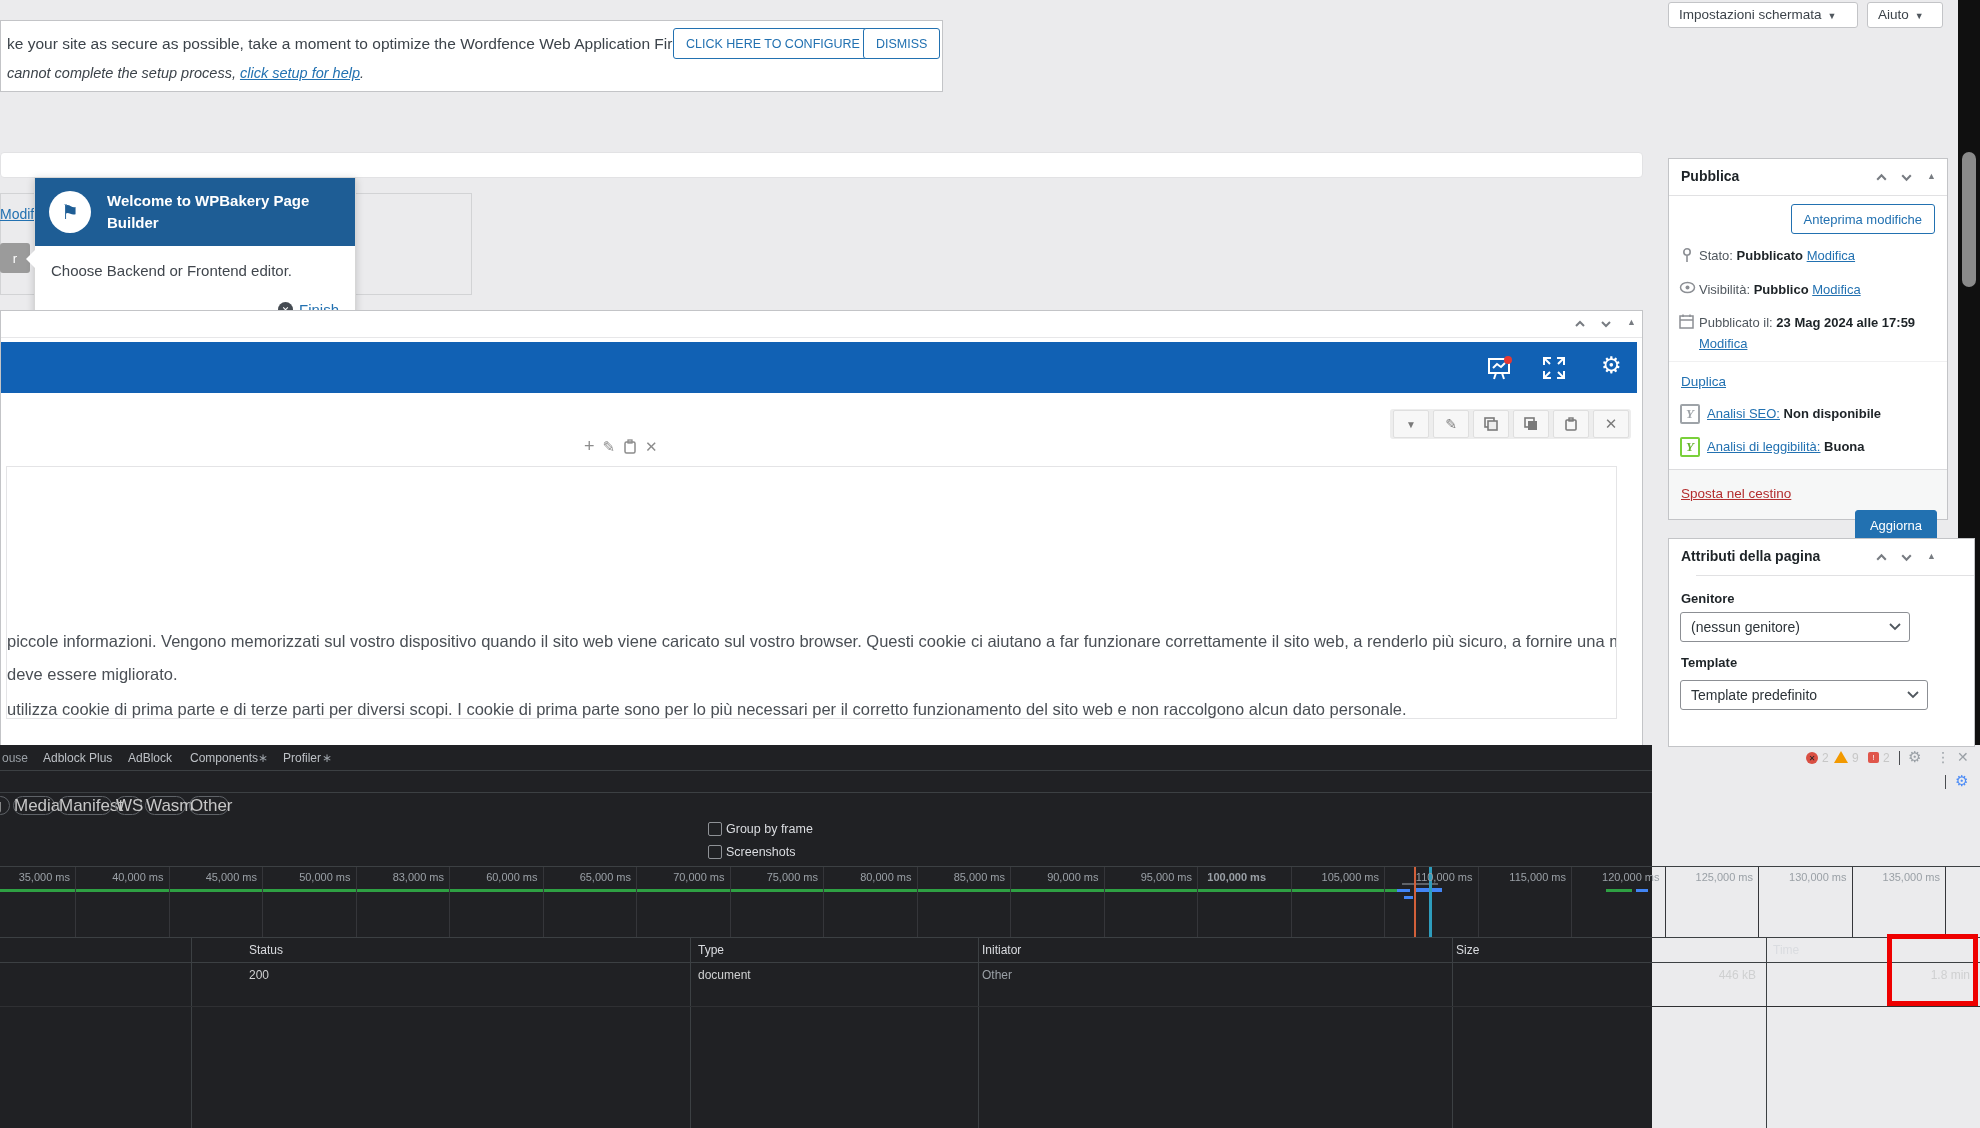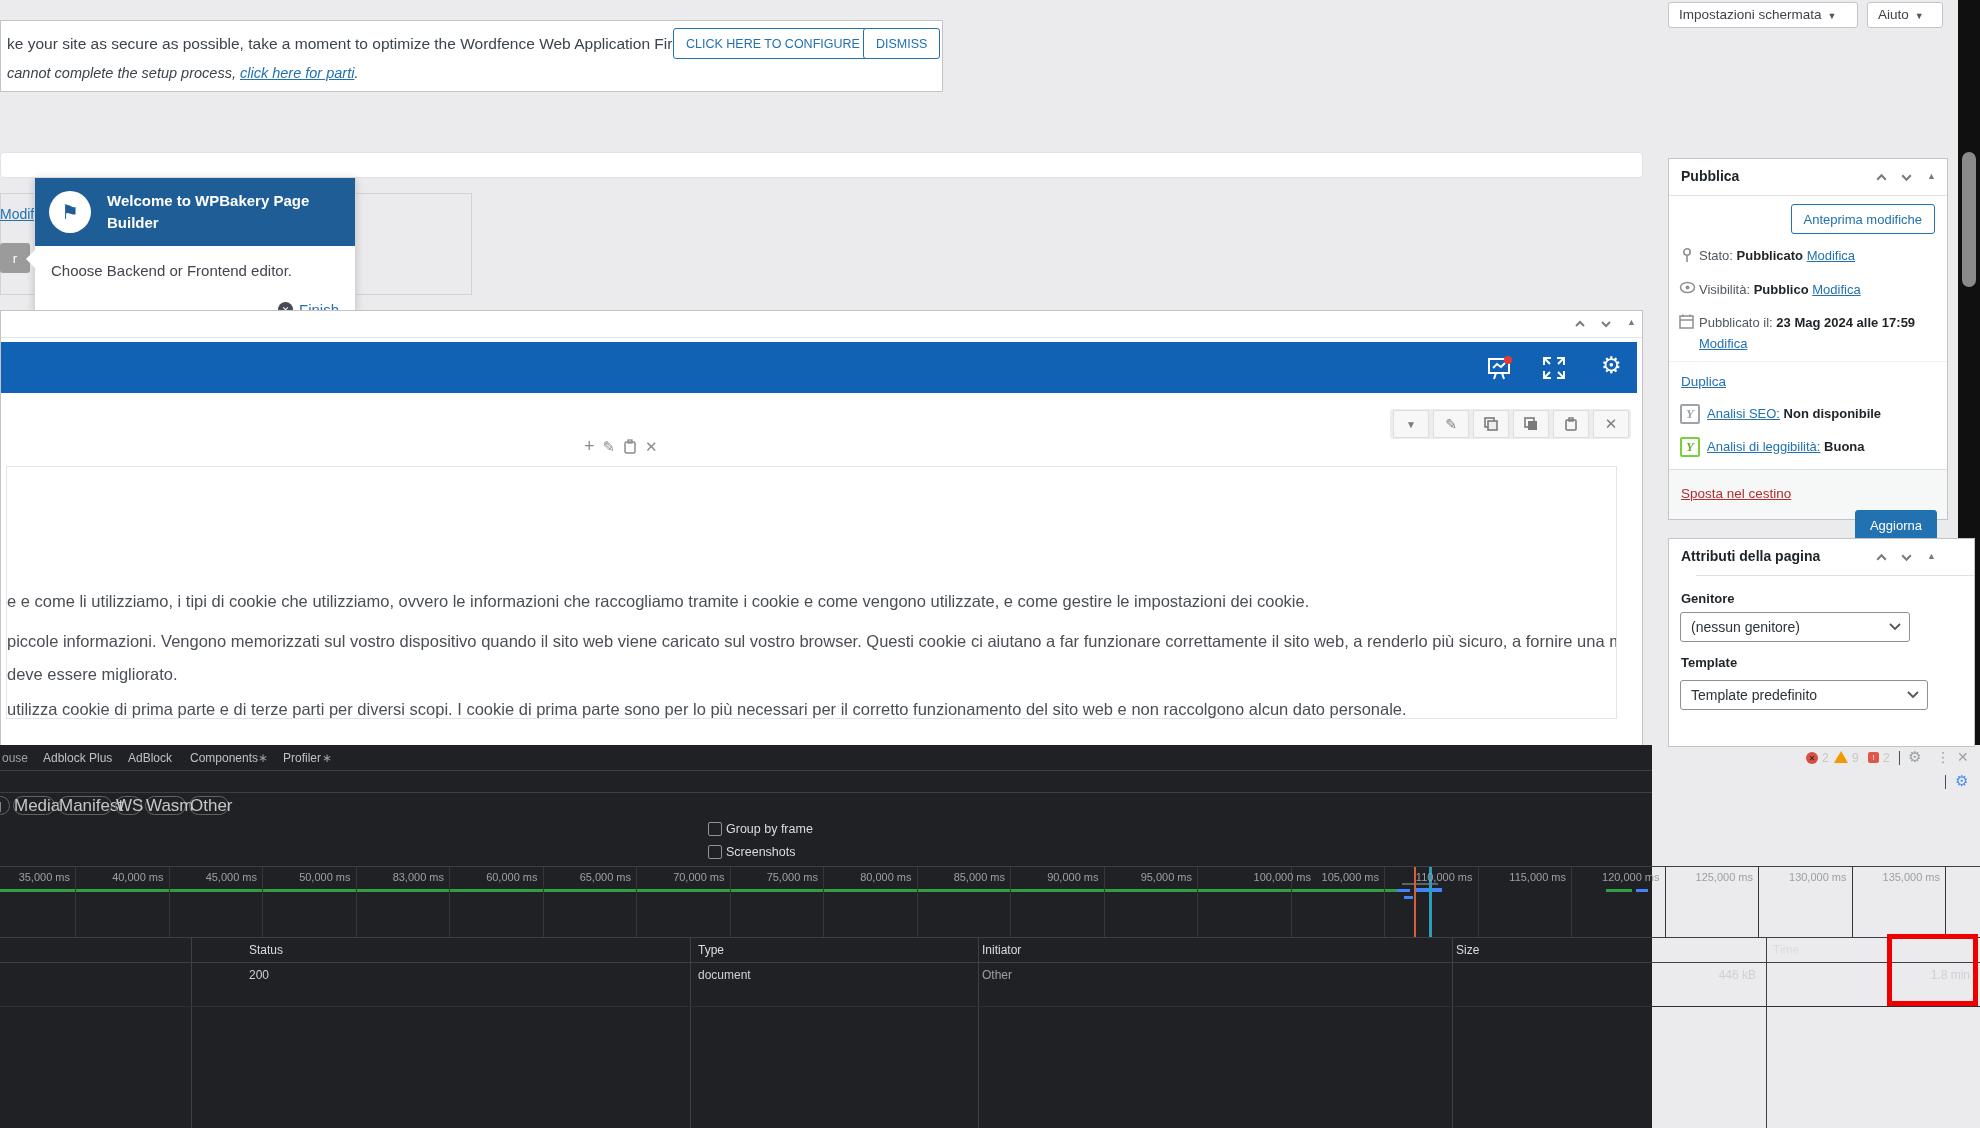--- a/index.html
+++ b/index.html
@@ -52,21 +52,21 @@
 </head>
 <body>
 
 <div class="screen">
 
   <div class="abs notice" style="left:0;top:20px;width:941px;height:70px;">
     <div class="abs" style="left:6px;top:14px;font-size:15.5px;white-space:nowrap;">ke your site as secure as possible, take a moment to optimize the Wordfence Web Application Firewall:</div>
     <button class="wf-btn" style="left:672px;">CLICK HERE TO CONFIGURE</button>
     <button class="wf-btn" style="left:862px;">DISMISS</button>
     <div class="abs" style="left:6px;top:44px;font-size:14.5px;font-style:italic;white-space:nowrap;">
-      <span>cannot complete the setup process, </span><a>click here for parti</a><span>.</span>
+      <span>cannot complete the setup process, </span><a>click setup for help</a><span>.</span>
     </div>
   </div>
 
   <div class="screen-opt" style="left:1668px;width:168px;">
     <span>Impostazioni schermata</span><span class="caret">▼</span>
   </div>
   <div class="screen-opt" style="left:1867px;width:54px;">
     <span>Aiuto</span><span class="caret">▼</span>
   </div>
 
@@ -172,21 +172,20 @@
       <span style="font-size:18px;cursor:pointer;">+</span>
       <span style="font-size:15px;cursor:pointer;">✎</span>
       <svg style="cursor:pointer;" width="14" height="15" viewBox="0 0 14 15">
           <rect x="2" y="3" width="10" height="11" rx="1.5" fill="none" stroke="#8c8c8c" stroke-width="1.5"></rect>
           <rect x="5" y="1" width="4" height="3" fill="none" stroke="#8c8c8c" stroke-width="1.3"></rect>
         </svg>
       <span style="font-size:15px;cursor:pointer;">✕</span>
     </div>
 
     <div class="abs" style="left:5px;top:155px;width:1609px;height:251px;background:#fff;border:1px solid #e4e4e6;overflow:hidden;">
-      <div class="abs" style="left:0;top:125px;width:1760px;font-size:16.5px;color:#4a4f55;white-space:nowrap;">e e come li utilizziamo, i tipi di cookie che utilizziamo, ovvero le informazioni che raccogliamo tramite i cookie e come vengono utilizzate, e come gestire le impostazioni dei cookie.</div>
       <div class="abs" style="left:0;top:165px;width:1760px;font-size:16.5px;color:#4a4f55;white-space:nowrap;">piccole informazioni. Vengono memorizzati sul vostro dispositivo quando il sito web viene caricato sul vostro browser. Questi cookie ci aiutano a far funzionare correttamente il sito web, a renderlo più sicuro, a fornire una migliore esperienza all'utente, a capire come</div>
       <div class="abs" style="left:0;top:233px;width:1760px;font-size:16.5px;color:#4a4f55;white-space:nowrap;">utilizza cookie di prima parte e di terze parti per diversi scopi. I cookie di prima parte sono per lo più necessari per il corretto funzionamento del sito web e non raccolgono alcun dato personale.</div>
       <div class="abs" style="left:0;top:198px;width:1760px;font-size:16.5px;color:#4a4f55;white-space:nowrap;"> deve essere migliorato.</div>
     </div>
   </div>
 
   <div class="abs panel" style="left:1668px;top:158px;width:278px;height:360px;">
     <div class="panel-head">
       <span class="panel-title">Pubblica</span>
       <span class="sortctl" style="left:205px;">
@@ -364,21 +363,21 @@
         <span class="tl-label" style="left: 736px;">75,000 ms</span>
         <div class="tl-grid" style="left: 916.5px;"></div>
         <span class="tl-label" style="left: 829.5px;">80,000 ms</span>
         <div class="tl-grid" style="left: 1010px;"></div>
         <span class="tl-label" style="left: 923px;">85,000 ms</span>
         <div class="tl-grid" style="left: 1103.5px;"></div>
         <span class="tl-label" style="left: 1016.5px;">90,000 ms</span>
         <div class="tl-grid" style="left: 1197px;"></div>
         <span class="tl-label" style="left: 1110px;">95,000 ms</span>
         <div class="tl-grid" style="left: 1290.5px;"></div>
-        <span class="tl-label" style="left: 1229px;">100,000 ms</span>
+        <span class="tl-label" style="left: 1184px; font-weight: bold;">100,000 ms</span>
         <div class="tl-grid" style="left: 1384px;"></div>
         <span class="tl-label" style="left: 1297px;">105,000 ms</span>
         <div class="tl-grid" style="left: 1477.5px;"></div>
         <span class="tl-label" style="left: 1390.5px;">110,000 ms</span>
         <div class="tl-grid" style="left: 1571px;"></div>
         <span class="tl-label" style="left: 1484px;">115,000 ms</span>
         <div class="tl-grid" style="left: 1664.5px;"></div>
         <span class="tl-label" style="left: 1577.5px;">120,000 ms</span>
         <div class="tl-grid" style="left: 1758px;"></div>
         <span class="tl-label" style="left: 1671px;">125,000 ms</span>

